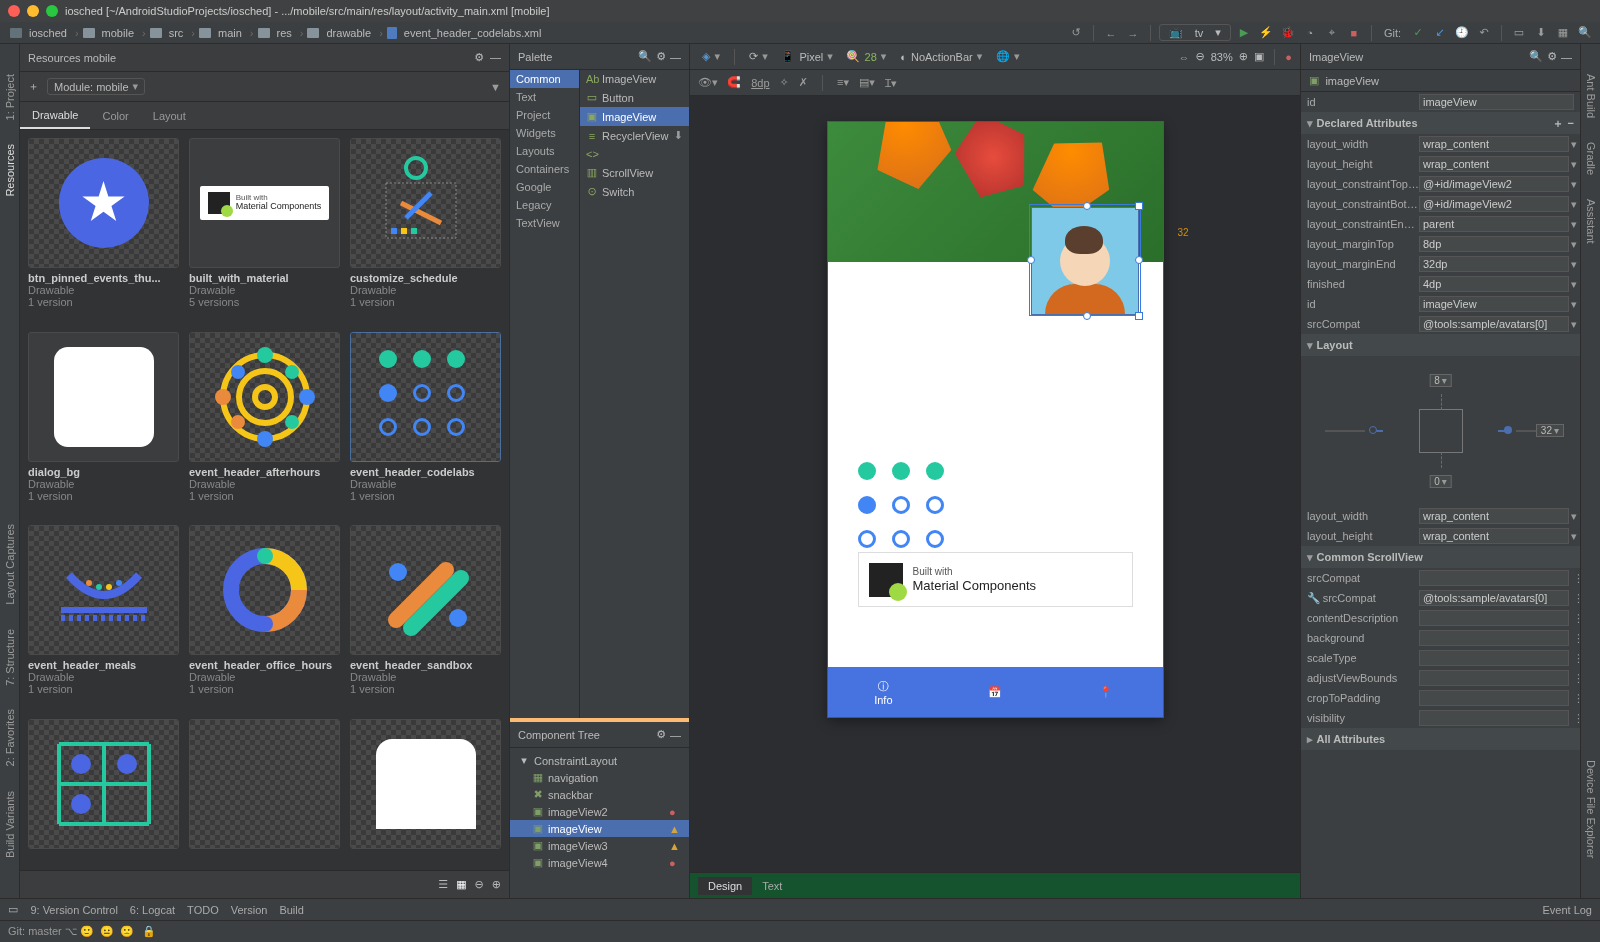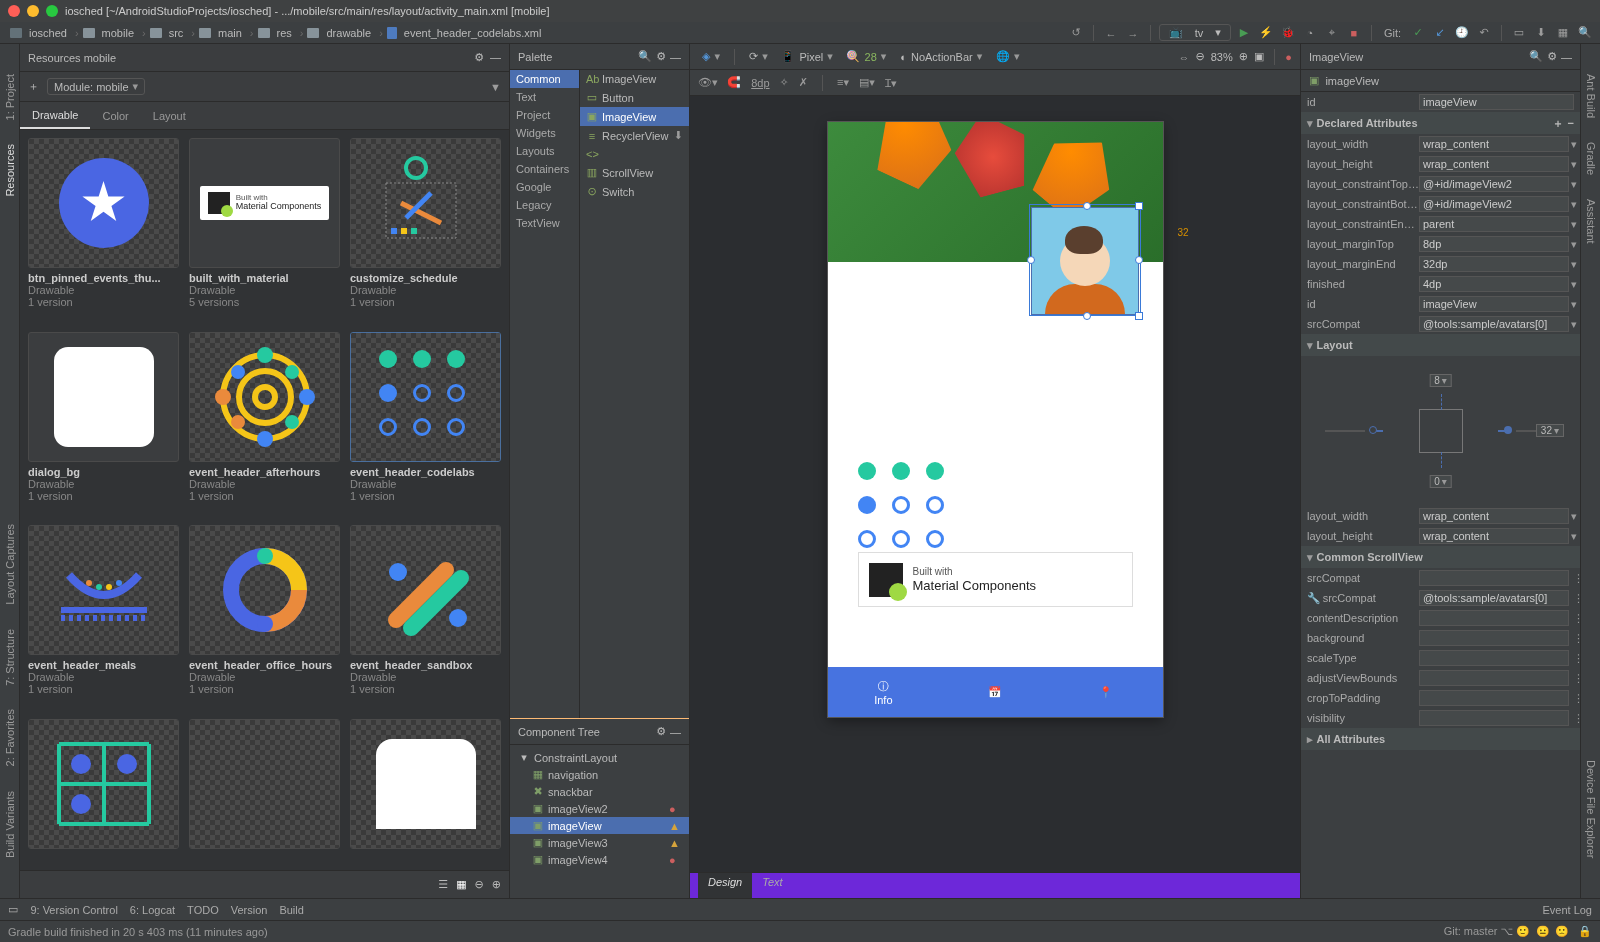--- a/index.html
+++ b/index.html
@@ -74,21 +74,21 @@
 .pal-body { flex:1; display:flex; min-height:0; }
 .pal-cats { width:70px; border-right:1px solid #2b2b2b; display:flex; flex-direction:column; }
 .pal-cat { padding:3px 6px; color:#aaa; cursor:pointer; font-size:11px; }
 .pal-cat.active { background:#4b6eaf; color:#fff; }
 .pal-items { flex:1; }
 .pal-item { padding:3px 6px; display:flex; align-items:center; gap:4px; cursor:pointer; }
 .pal-item.sel { background:#4b6eaf; color:#fff; }
 .pal-item .pic { width:12px; text-align:center; color:#8aa65f; }
 
 
-.tree-panel { border-top:1px solid #fdba74; flex:0 0 180px; display:flex; flex-direction:column; }
+.tree-panel { border-top:4px solid #fdba74; flex:0 0 180px; display:flex; flex-direction:column; }
 .tree-head { height:26px; display:flex; align-items:center; padding:0 8px; border-bottom:1px solid #2b2b2b; }
 .tree-head span:first-child { flex:1; }
 .tree-body { flex:1; padding:4px 0; overflow:auto; }
 .tree-row { padding:2px 8px 2px 22px; display:flex; align-items:center; gap:4px; cursor:pointer; }
 .tree-row.root { padding-left:8px; }
 .tree-row.sel { background:#4b6eaf; color:#fff; }
 .tree-row .ico { width:12px; text-align:center; }
 .tree-row .warn { margin-left:auto; width:12px; height:12px; }
 
 
@@ -119,21 +119,21 @@
 .mat-card { position:absolute; top:430px; left:30px; width:275px; height:55px; border:1px solid #ddd; display:flex; align-items:center; padding:0 10px; gap:10px; }
 .mat-logo { width:34px; height:34px; background:#222; position:relative; }
 .mat-logo::after { content:''; position:absolute; bottom:-4px; right:-4px; width:18px; height:18px; background:#9fd943; border-radius:50%; }
 .mat-txt { line-height:1.2; }
 .mat-txt .sm { font-size:10px; color:#555; }
 .mat-txt .lg { font-size:13px; color:#222; font-weight:500; }
 
 .bottom-nav { position:absolute; bottom:0; left:0; right:0; height:50px; background:#4773e0; display:flex; }
 .bn-item { flex:1; display:flex; flex-direction:column; align-items:center; justify-content:center; color:#fff; }
 
-.design-footer { height:26px; border-top:1px solid #2b2b2b; display:flex; background:#6d28d9; padding:0 8px;font-style:italic; }
+.design-footer { height:26px; border-top:1px solid #2b2b2b; display:flex; align-items:center; background:#14532d; padding:0 8px; }
 .df-tab { padding:3px 10px; color:#aaa; cursor:pointer; }
 .df-tab.active { color:#ddd; background:#313335; }
 
 
 .attr-panel { width:280px; background:#3c3f41; border-left:1px solid #2b2b2b; display:flex; flex-direction:column; font-size:11px; }
 .attr-head { height:26px; display:flex; align-items:center; padding:0 8px; border-bottom:1px solid #2b2b2b; }
 .attr-head span:first-child { flex:1; }
 .attr-type-row { height:22px; display:flex; align-items:center; padding:0 8px; gap:6px; border-bottom:1px solid #2b2b2b; }
 .attr-group-hd { height:22px; background:#43494a; display:flex; align-items:center; padding:0 6px; gap:4px; font-weight:600; cursor:pointer; }
 .attr-group-hd .tog { color:#9c9c9c; }
@@ -874,19 +874,18 @@
   <span>▭</span>
   <span>9: Version Control</span>
   <span>6: Logcat</span>
   <span>TODO</span>
   <span>Version</span>
   <span>Build</span>
   <span class="right">Event Log</span>
 </div>
 
 <div class="status-bar">
-  <span class="msg">Gradle build finished in 20 s 403 ms (11 minutes ago)</span>
   <span><span>Git: master</span> ⌥</span>
   <span class="emoji">🙂</span>
     <span class="emoji">😐</span>
     <span class="emoji">🙁</span>
   <span style="margin-left:6px">🔒</span>
 </div>
 
 </body></html>

